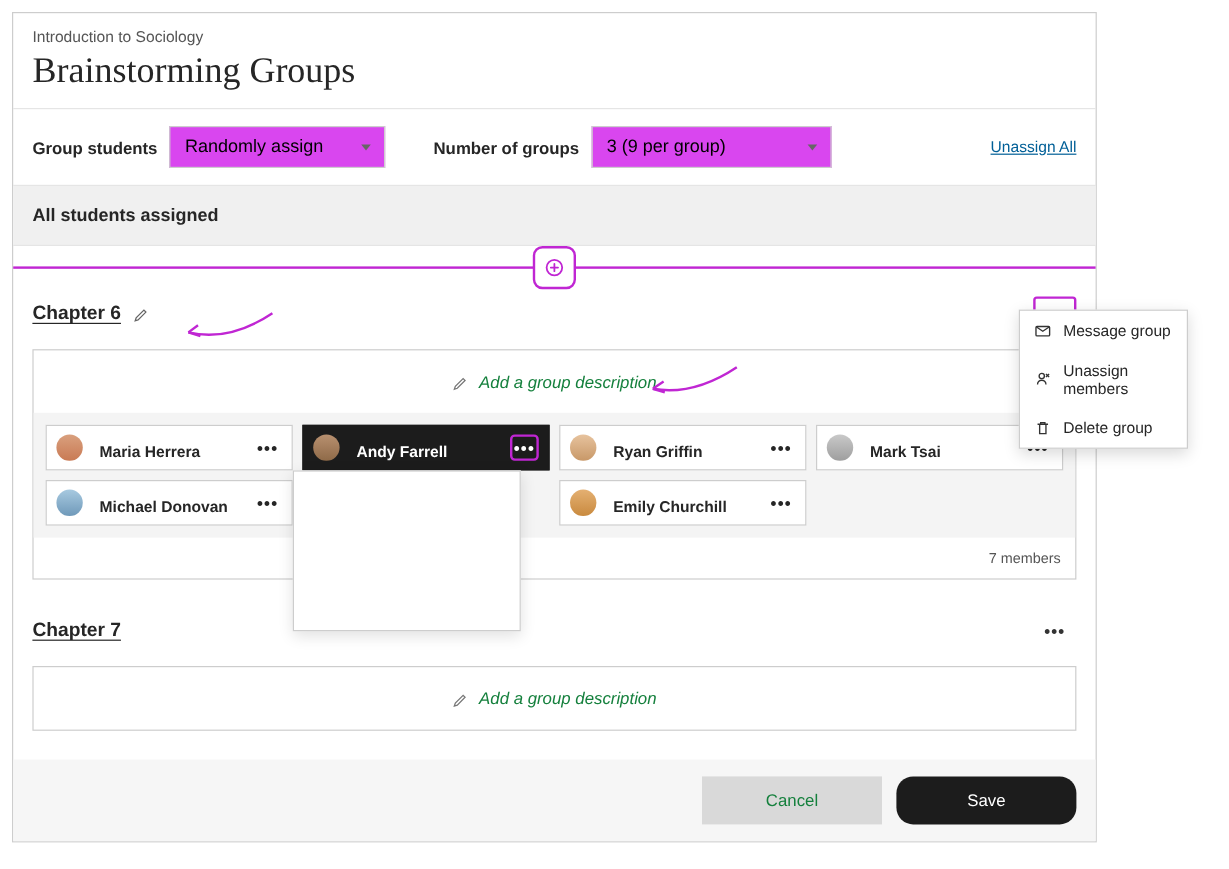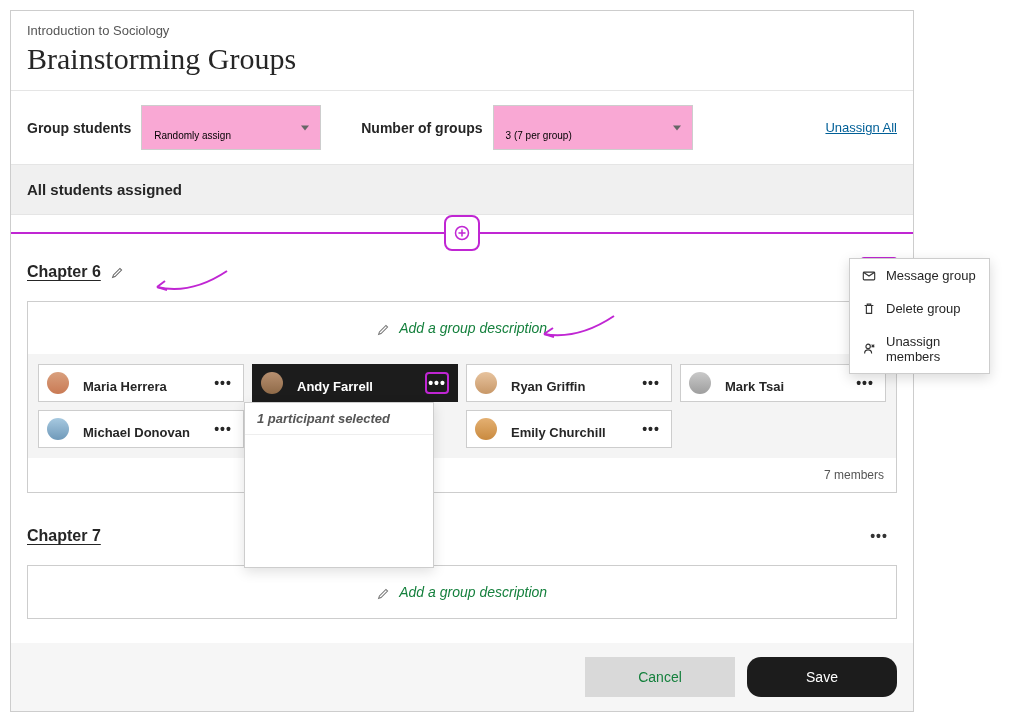--- a/index.html
+++ b/index.html
@@ -3,21 +3,21 @@
 <meta charset="utf-8">
 <style>
   * { box-sizing: border-box; margin: 0; padding: 0; }
   body { font-family: -apple-system, BlinkMacSystemFont, "Segoe UI", Helvetica, Arial, sans-serif; background: #fff; color: #262626; }
   .page { width: 904px; border: 1px solid #cdcdcd; margin: 10px 0 0 10px; position: relative; }
   .header { padding: 12px 16px 14px; border-bottom: 1px solid #e5e5e5; }
   .course-title { font-size: 13px; color: #555; margin-bottom: 4px; }
   .page-title { font-family: Georgia, "Times New Roman", serif; font-size: 30px; font-weight: 400; }
   .toolbar { display: flex; align-items: center; gap: 10px; padding: 14px 16px; border-bottom: 1px solid #e5e5e5; }
   .toolbar-label { font-size: 14px; font-weight: 700; }
-  .select { border: 1px solid #cdcdcd; background: #f9a8d4; font-size: 10px; padding: 24px 32px 8px 12px; min-width: 180px; position: relative; border-radius: 0; cursor: pointer; text-align: left; }
+  .select { border: 1px solid #cdcdcd; background: #d946ef; font-size: 15px; padding: 8px 32px 8px 12px; min-width: 180px; position: relative; border-radius: 0; cursor: pointer; text-align: left; }
   .select::after { content: ""; position: absolute; right: 11px; top: 50%; width: 0; height: 0; border-left: 4px solid transparent; border-right: 4px solid transparent; border-top: 5px solid #666; transform: translateY(-50%); }
   .spacer { flex: 1; }
   .link { color: #005f97; text-decoration: underline; font-size: 13px; cursor: pointer; }
   .status-bar { background: #f0f0f0; padding: 16px 16px; font-size: 15px; font-weight: 700; border-bottom: 1px solid #e5e5e5; }
   .divider-row { position: relative; height: 0; }
   .divider-line { border-top: 2px solid #c026d3; position: absolute; left: 0; right: 0; top: -1px; }
   .add-btn { position: absolute; left: 50%; top: 0; transform: translate(-50%, -50%); width: 36px; height: 36px; border: 2px solid #c026d3; border-radius: 8px; background: #fff; display: flex; align-items: center; justify-content: center; cursor: pointer; }
   .add-btn svg { width: 16px; height: 16px; }
   .group { padding: 18px 16px 0; position: relative; }
   .group-head { display: flex; align-items: center; gap: 10px; }
@@ -65,21 +65,21 @@
   <div class="header">
     <div class="course-title">Introduction to Sociology</div>
     <h1 class="page-title">Brainstorming Groups</h1>
   </div>
 
   <div class="toolbar">
     <span class="toolbar-label">Group students</span>
     <button class="select"><span>Randomly assign</span></button>
     <span style="width:20px"></span>
     <span class="toolbar-label">Number of groups</span>
-    <button class="select" style="min-width:200px"><span>3 (7 per group)</span></button>
+    <button class="select" style="min-width:200px"><span>3 (9 per group)</span></button>
     <div class="spacer"></div>
     <a class="link">Unassign All</a>
   </div>
 
   <div class="status-bar">
     <span>All students assigned</span>
   </div>
 
   <div class="group" style="padding-top:32px;">
     <div class="divider-row" style="margin:-14px -16px 24px;">
@@ -132,21 +132,20 @@
             </button>
         </div>
         <div class="student dark" style="position:relative">
           <span class="avatar av-b"></span>
           <span class="student-name">Andy Farrell</span>
           <button class="student-more">
               <span class="more-dots">•••</span>
             </button>
 
           <div class="student-menu" style="left:-9px; top:37px;">
-            <div class="student-menu-header">1 participant selected</div>
             <div class="student-menu-item">+ Create a new group</div>
             <div class="student-menu-item">- Unassign</div>
             <div class="student-menu-item">Chapter 7</div>
             <div class="student-menu-item">Chapter 8</div>
           </div>
         </div>
         <div class="student">
           <span class="avatar av-c"></span>
           <span class="student-name">Ryan Griffin</span>
           <button class="student-more">
@@ -207,25 +206,25 @@
 <div class="group-menu">
   <div class="group-menu-item">
     <svg class="gm-icon" viewBox="0 0 16 16">
         <rect x="1.5" y="3.5" width="13" height="9" rx="1" fill="none" stroke="#333" stroke-width="1.3"></rect>
         <path d="M2 4l6 4 6-4" fill="none" stroke="#333" stroke-width="1.3"></path>
       </svg>
     <span>Message group</span>
   </div>
   <div class="group-menu-item">
     <svg class="gm-icon" viewBox="0 0 16 16">
-        <path d="M3 4h10M5 4v9h6V4M6 4V2.5h4V4" fill="none" stroke="#333" stroke-width="1.3"></path>
-      </svg>
-    <span>Delete group</span>
-  </div>
-  <div class="group-menu-item">
-    <svg class="gm-icon" viewBox="0 0 16 16">
         <circle cx="7" cy="5" r="2.5" fill="none" stroke="#333" stroke-width="1.3"></circle>
         <path d="M3 13c0-2.5 2-4 4-4s4 1.5 4 4" fill="none" stroke="#333" stroke-width="1.3"></path>
         <path d="M11 3l3 3M14 3l-3 3" stroke="#333" stroke-width="1.3"></path>
       </svg>
     <span>Unassign members</span>
   </div>
+  <div class="group-menu-item">
+    <svg class="gm-icon" viewBox="0 0 16 16">
+        <path d="M3 4h10M5 4v9h6V4M6 4V2.5h4V4" fill="none" stroke="#333" stroke-width="1.3"></path>
+      </svg>
+    <span>Delete group</span>
+  </div>
 </div>
 
 </body></html>

